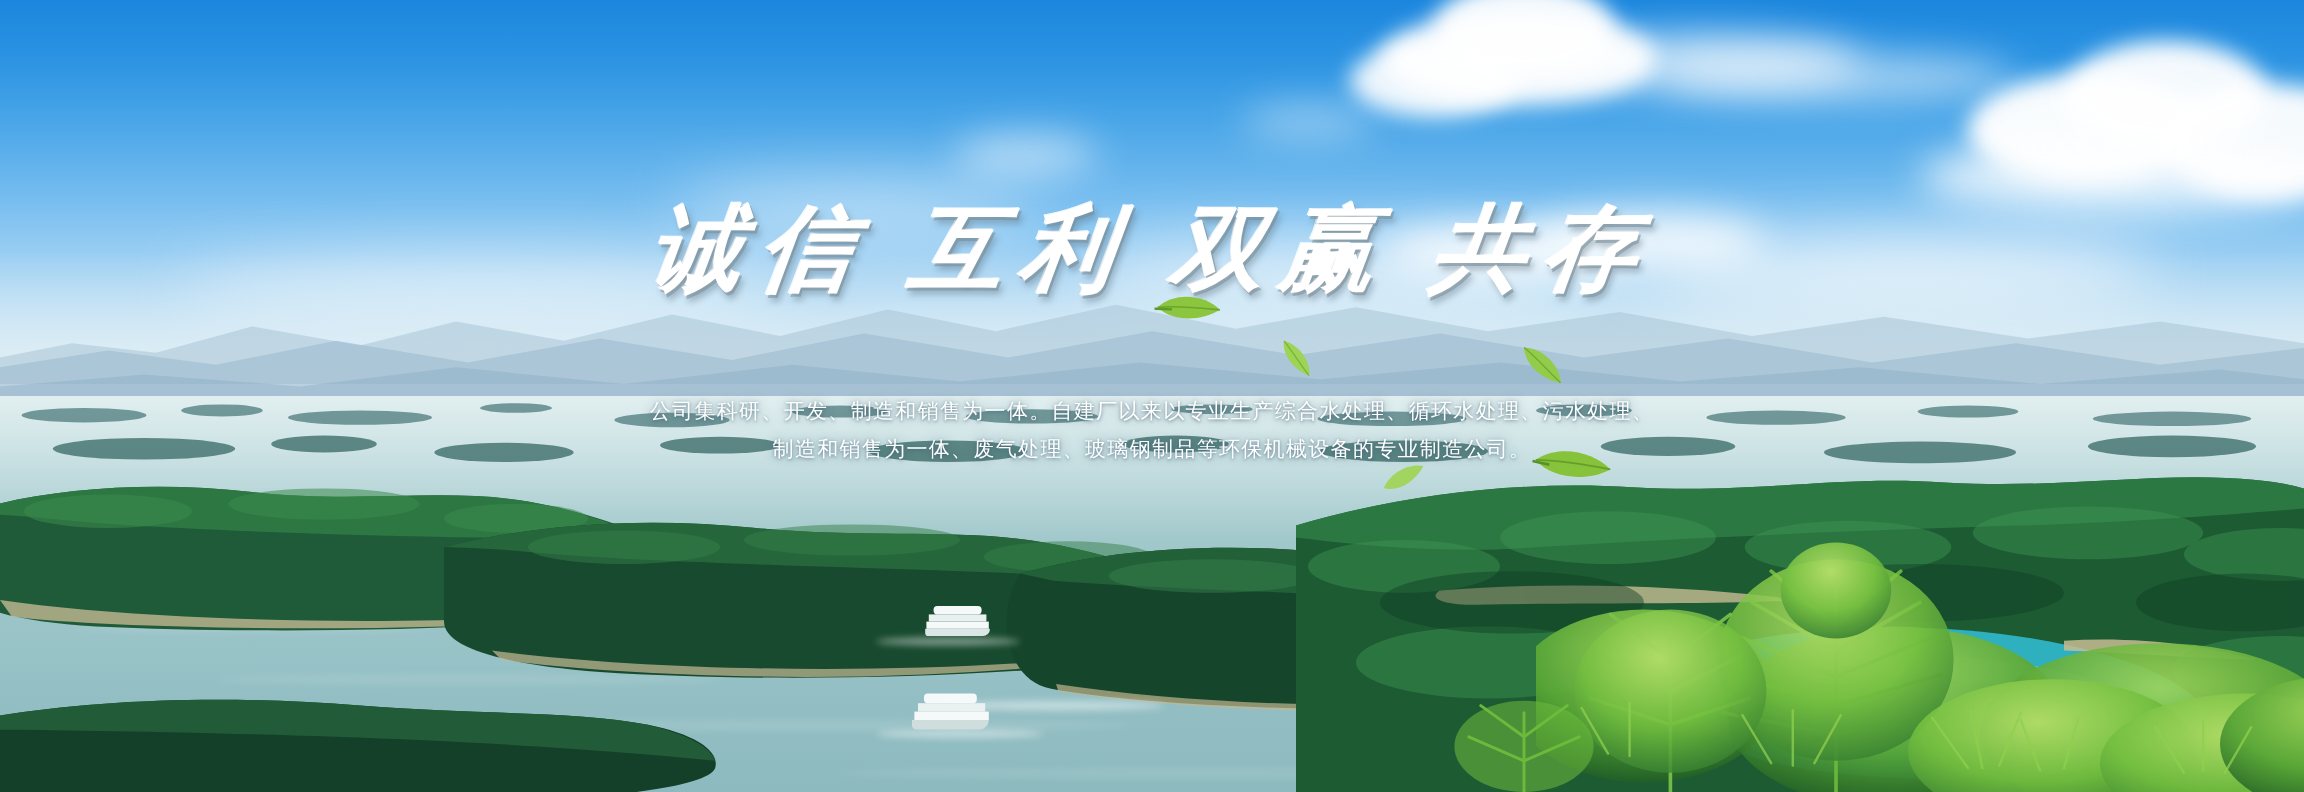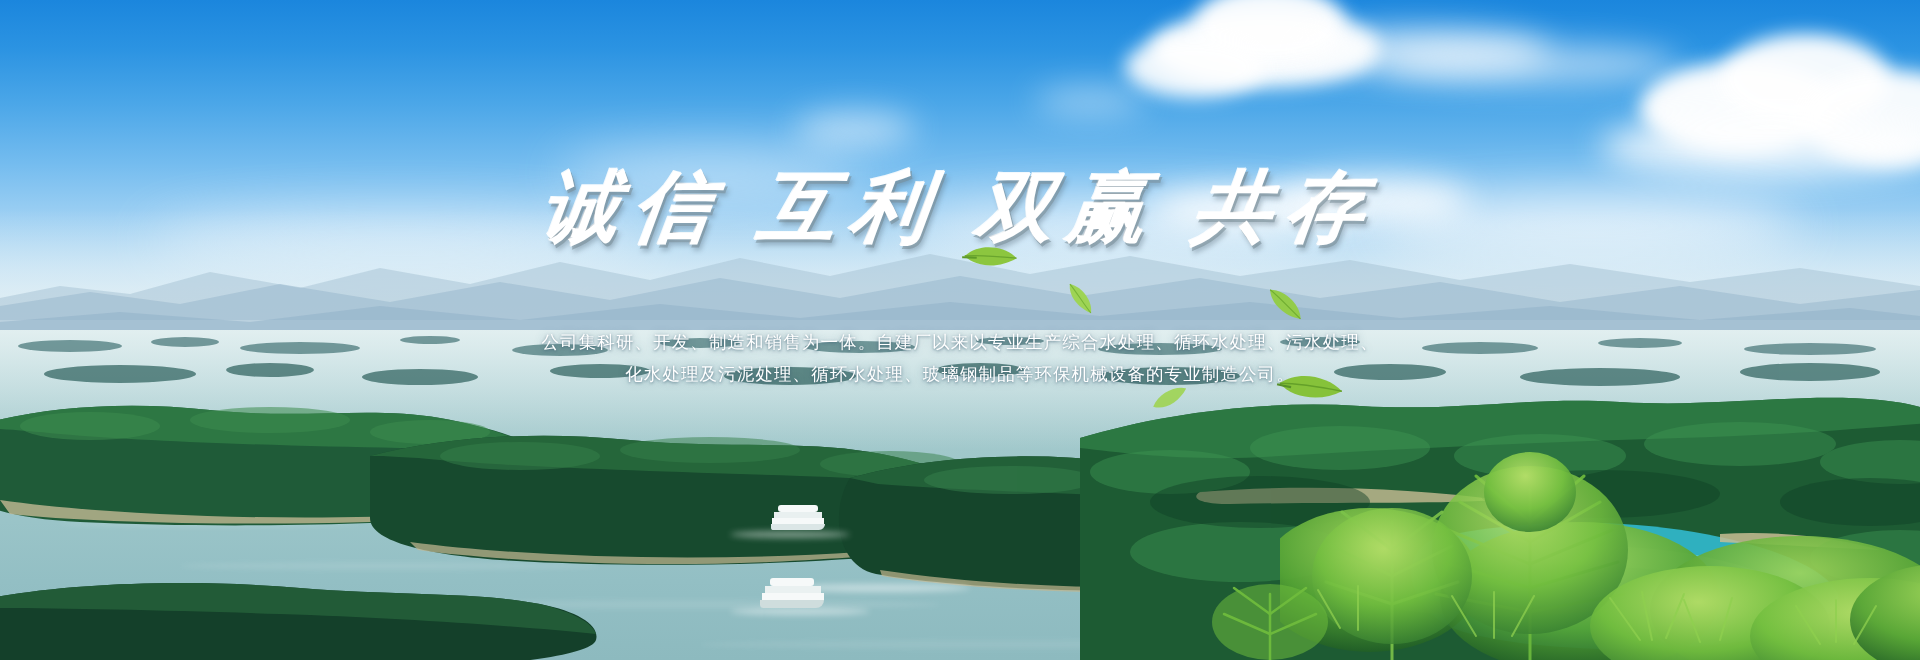--- a/index.html
+++ b/index.html
@@ -403,21 +403,21 @@
       </g>
       <ellipse cx="90" cy="62" rx="58" ry="38" fill="#6dbb3c" opacity="0.55"></ellipse>
     </svg>
   </div>
 
   <div class="hero-text">
     <div class="headline">诚信  互利  双赢  共存</div>
 
     <div class="sub l1">公司集科研、开发、制造和销售为一体。自建厂以来以专业生产综合水处理、循环水处理、污水处理、</div>
 
-    <div class="sub l2">化水处理及污泥处理、循环水处理、玻璃钢制品等环保机械设备的专业制造公司。</div>
+    <div class="sub l2">制造和销售为一体、废气处理、玻璃钢制品等环保机械设备的专业制造公司。</div>
   </div>
 
   <div class="leaf" style="left:963px;top:244px;transform:rotate(18deg);">
     <svg width="54" height="30" viewBox="0 0 54 30">
       <path d="M2,20 C12,2 38,-2 52,6 C40,20 18,28 2,20 Z" fill="#8cc63f"></path>
       <path d="M2,20 C16,14 34,10 52,6" stroke="#6aa52e" stroke-width="1.4" fill="none"></path>
       <path d="M0,22 C6,20 10,19 14,18" stroke="#5d9a29" stroke-width="2" fill="none"></path>
     </svg>
   </div>
 

